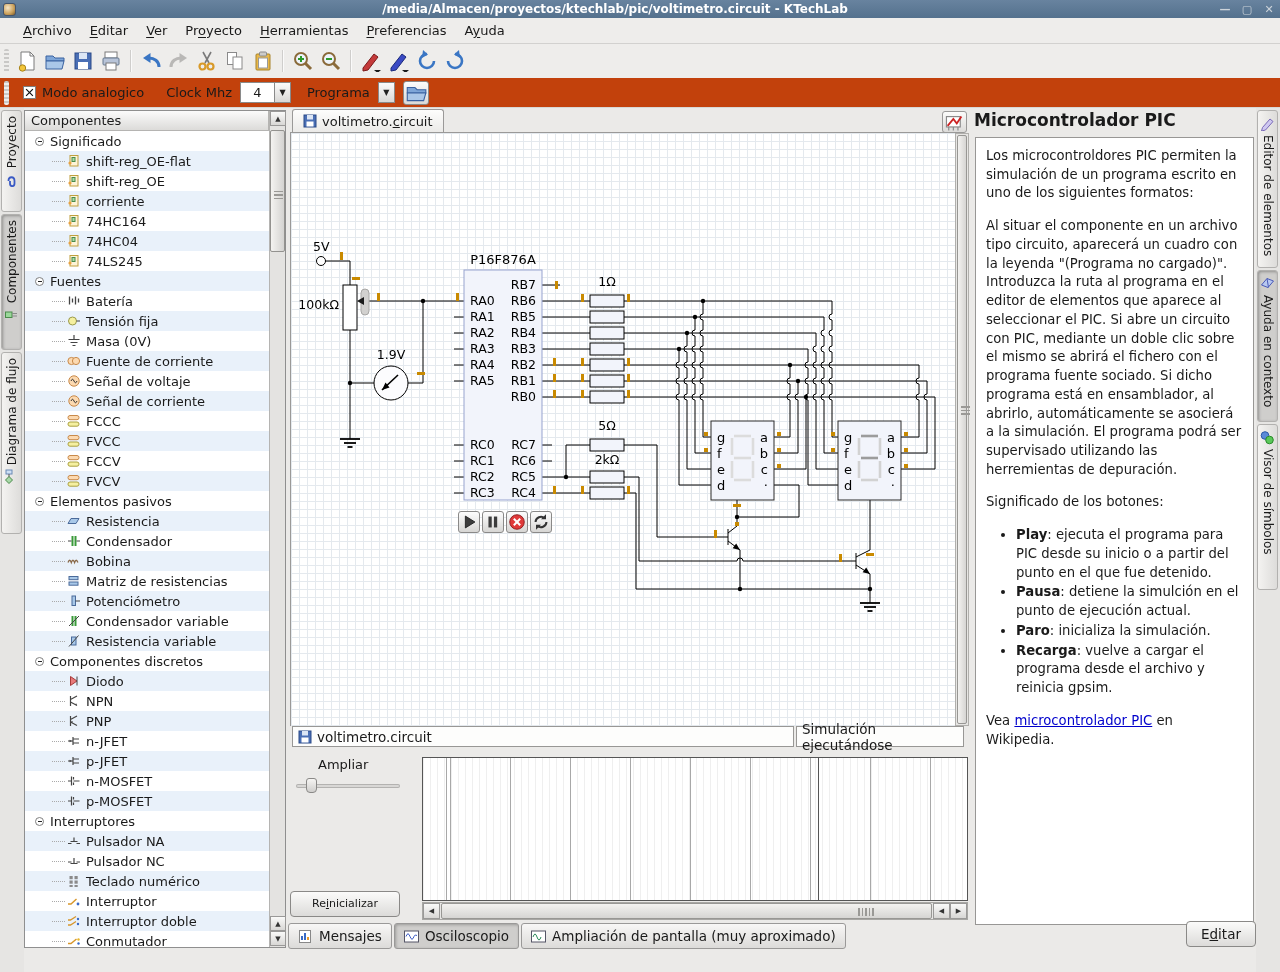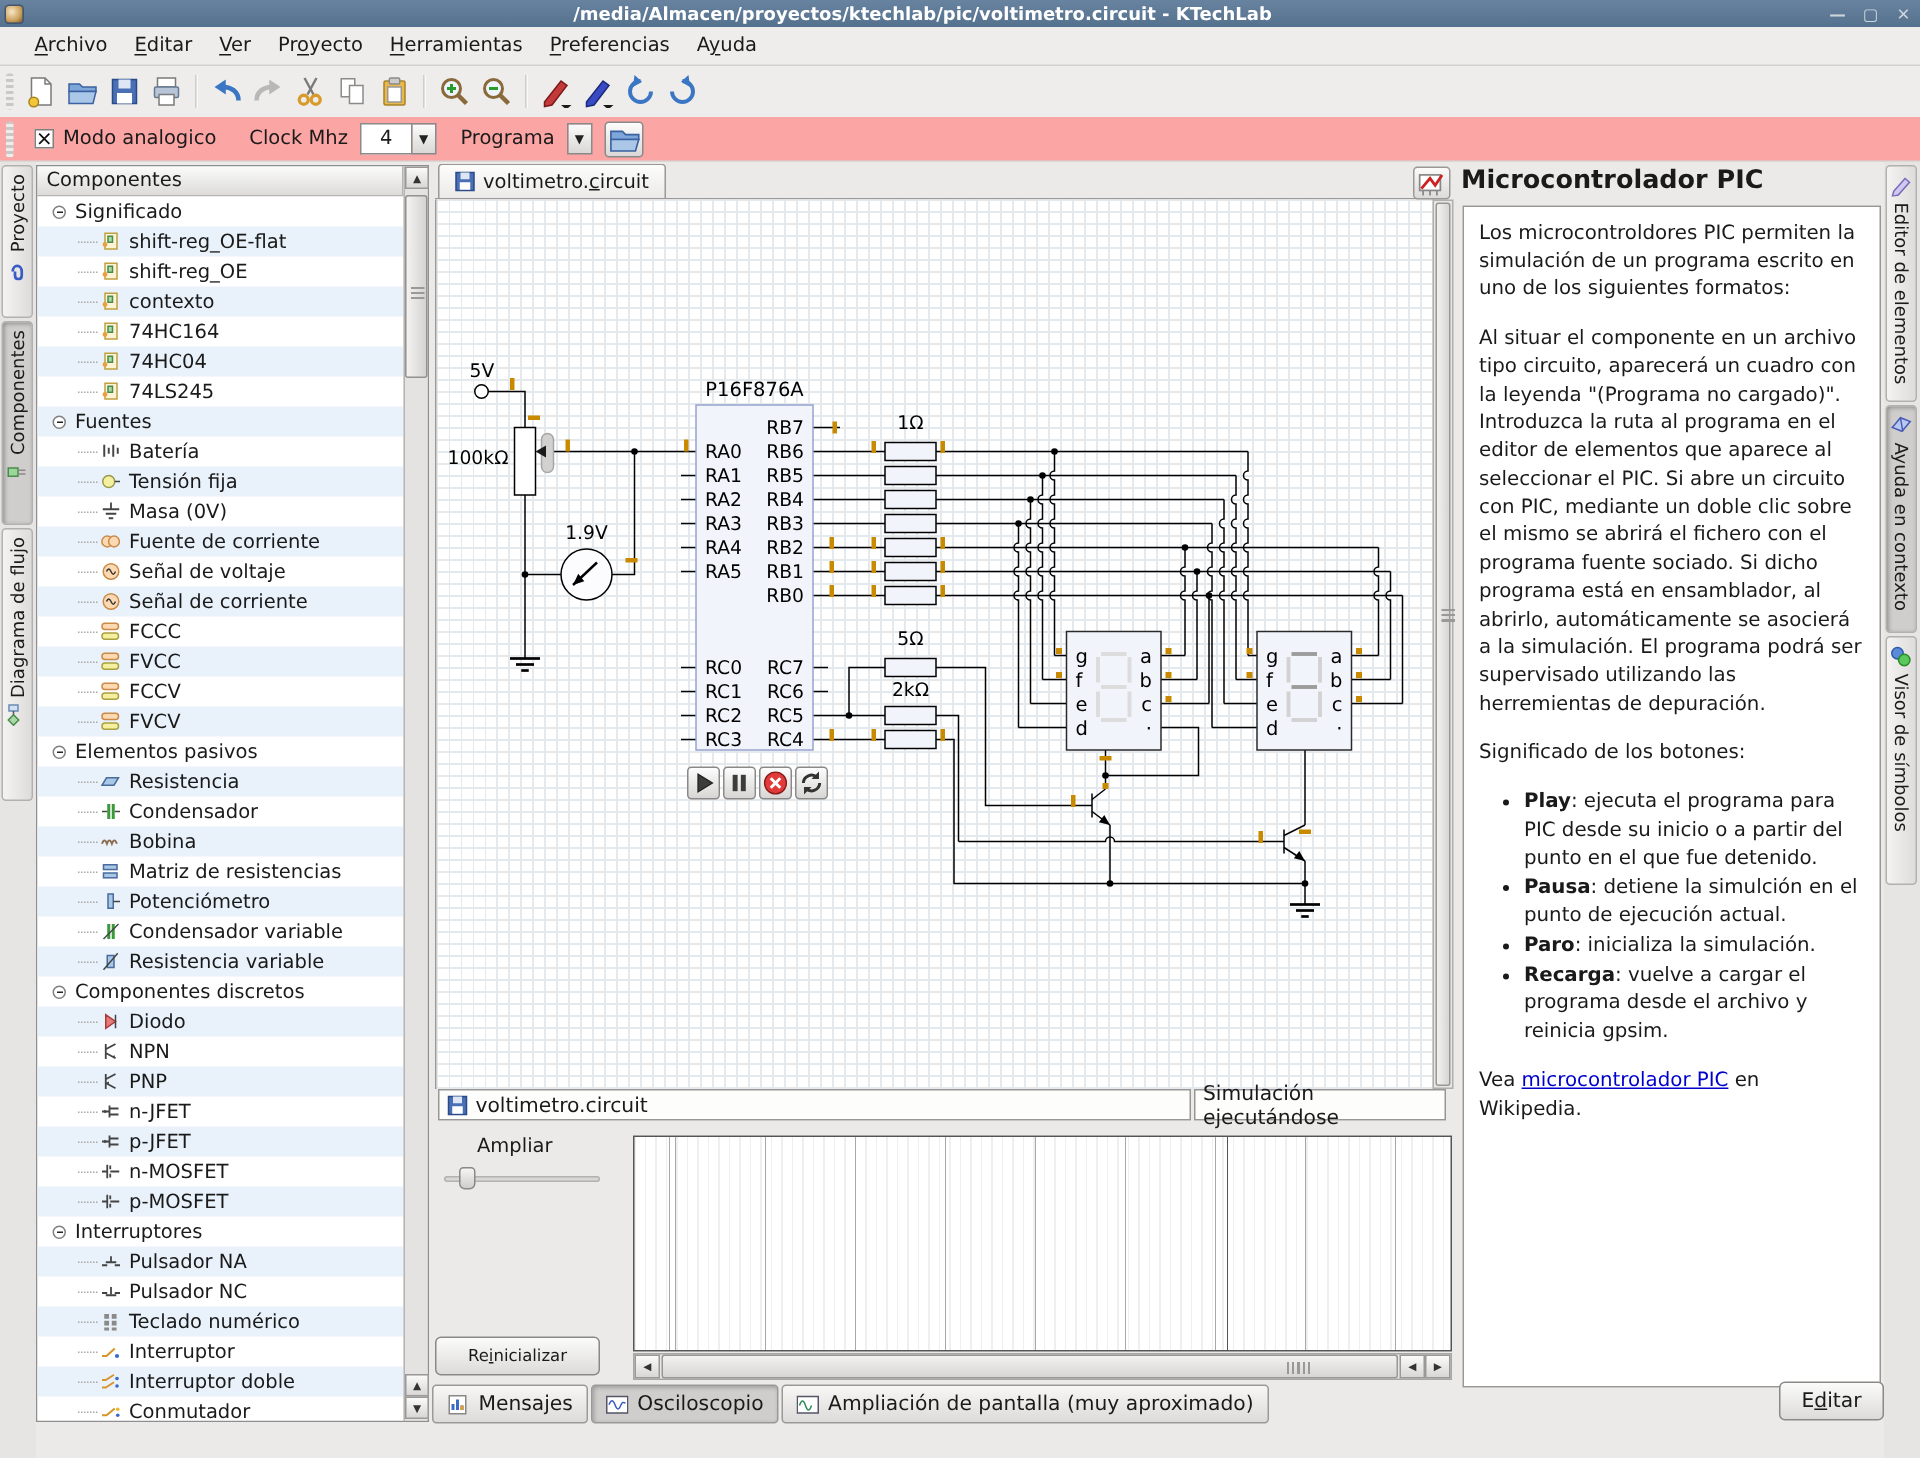--- a/index.html
+++ b/index.html
@@ -16,21 +16,21 @@
   #menubar{position:absolute;left:0;top:18px;width:1280px;height:26px;background:#eeedeb;border-bottom:1px solid #d2d1cf;display:flex;align-items:center;padding-left:14px}
   .menu-item{padding:3px 9px;font-size:13px}
   .menu-item u{text-underline-offset:2px}
 
   
   #toolbar{position:absolute;left:0;top:44px;width:1280px;height:34px;background:#eeedeb;display:flex;align-items:center}
   .tb-handle{width:5px;height:24px;margin:0 4px;background:repeating-linear-gradient(#c9c8c6 0 2px,#eeedeb 2px 4px);border-radius:2px;flex:none}
   .tb-sep{width:2px;height:22px;margin:0 5px;border-left:1px solid #cfcecc;border-right:1px solid #fafafa;flex:none}
   .tbico{width:26px;height:26px;margin:0 1px;display:flex;align-items:center;justify-content:center;border-radius:3px}
   .tbico svg{width:22px;height:22px}
-  #optsbar{position:absolute;left:0;top:78px;width:1280px;height:30px;background:#fca5a5;border-bottom:1px solid #d8d7d5;display:flex;align-items:center}
+  #optsbar{position:absolute;left:0;top:78px;width:1280px;height:30px;background:#c2410c;border-bottom:1px solid #d8d7d5;display:flex;align-items:center}
   .cbbox{width:13px;height:13px;background:#fff;border:1px solid #7f7f7f;margin:0 6px 0 10px;position:relative;flex:none}
   .cbbox svg{position:absolute;left:0;top:0}
   .optlabel{margin-right:8px}
   #clockspin{width:34px;height:21px;background:#fff;border:1px solid #8a8a8a;border-right:none;text-align:center;line-height:19px}
   .dropbtn{width:17px;height:21px;background:linear-gradient(#fbfbfb,#d9d8d6);border:1px solid #8a8a8a;display:flex;align-items:center;justify-content:center;font-size:8px;color:#222}
   #progfield{width:412px;height:21px;background:#fff;border:1px solid #8a8a8a;border-right:none;padding:0 4px;line-height:19px;white-space:nowrap;overflow:hidden;font-size:12.5px}
   .minibtn{width:26px;height:24px;margin-left:8px;background:linear-gradient(#fcfcfc,#dad9d7);border:1px solid #8a8a8a;border-radius:3px;display:flex;align-items:center;justify-content:center}
 
   
   #leftstrip{position:absolute;left:0;top:108px;width:24px;height:864px;background:#e6e5e3}
@@ -332,21 +332,21 @@
           </svg></span>
         <span>shift-reg_OE</span>
       </div>
       <div class="trow alt">
         <span class="connector"></span>
         <span class="ticon"><svg viewBox="0 0 14 14">
             <rect x="3" y="1.5" width="8" height="10.5" fill="#fdf4d8" stroke="#c0a040"></rect>
             <rect x="5" y="3.5" width="3" height="4" fill="#a8dca8" stroke="#4a8a4a"></rect>
             <circle cx="3" cy="9" r="1.6" fill="#e8a040"></circle>
           </svg></span>
-        <span>contexto</span>
+        <span>corriente</span>
       </div>
       <div class="trow">
         <span class="connector"></span>
         <span class="ticon"><svg viewBox="0 0 14 14">
             <rect x="3" y="1.5" width="8" height="10.5" fill="#fdf4d8" stroke="#c0a040"></rect>
             <rect x="5" y="3.5" width="3" height="4" fill="#a8dca8" stroke="#4a8a4a"></rect>
             <circle cx="3" cy="9" r="1.6" fill="#e8a040"></circle>
           </svg></span>
         <span>74HC164</span>
       </div>

